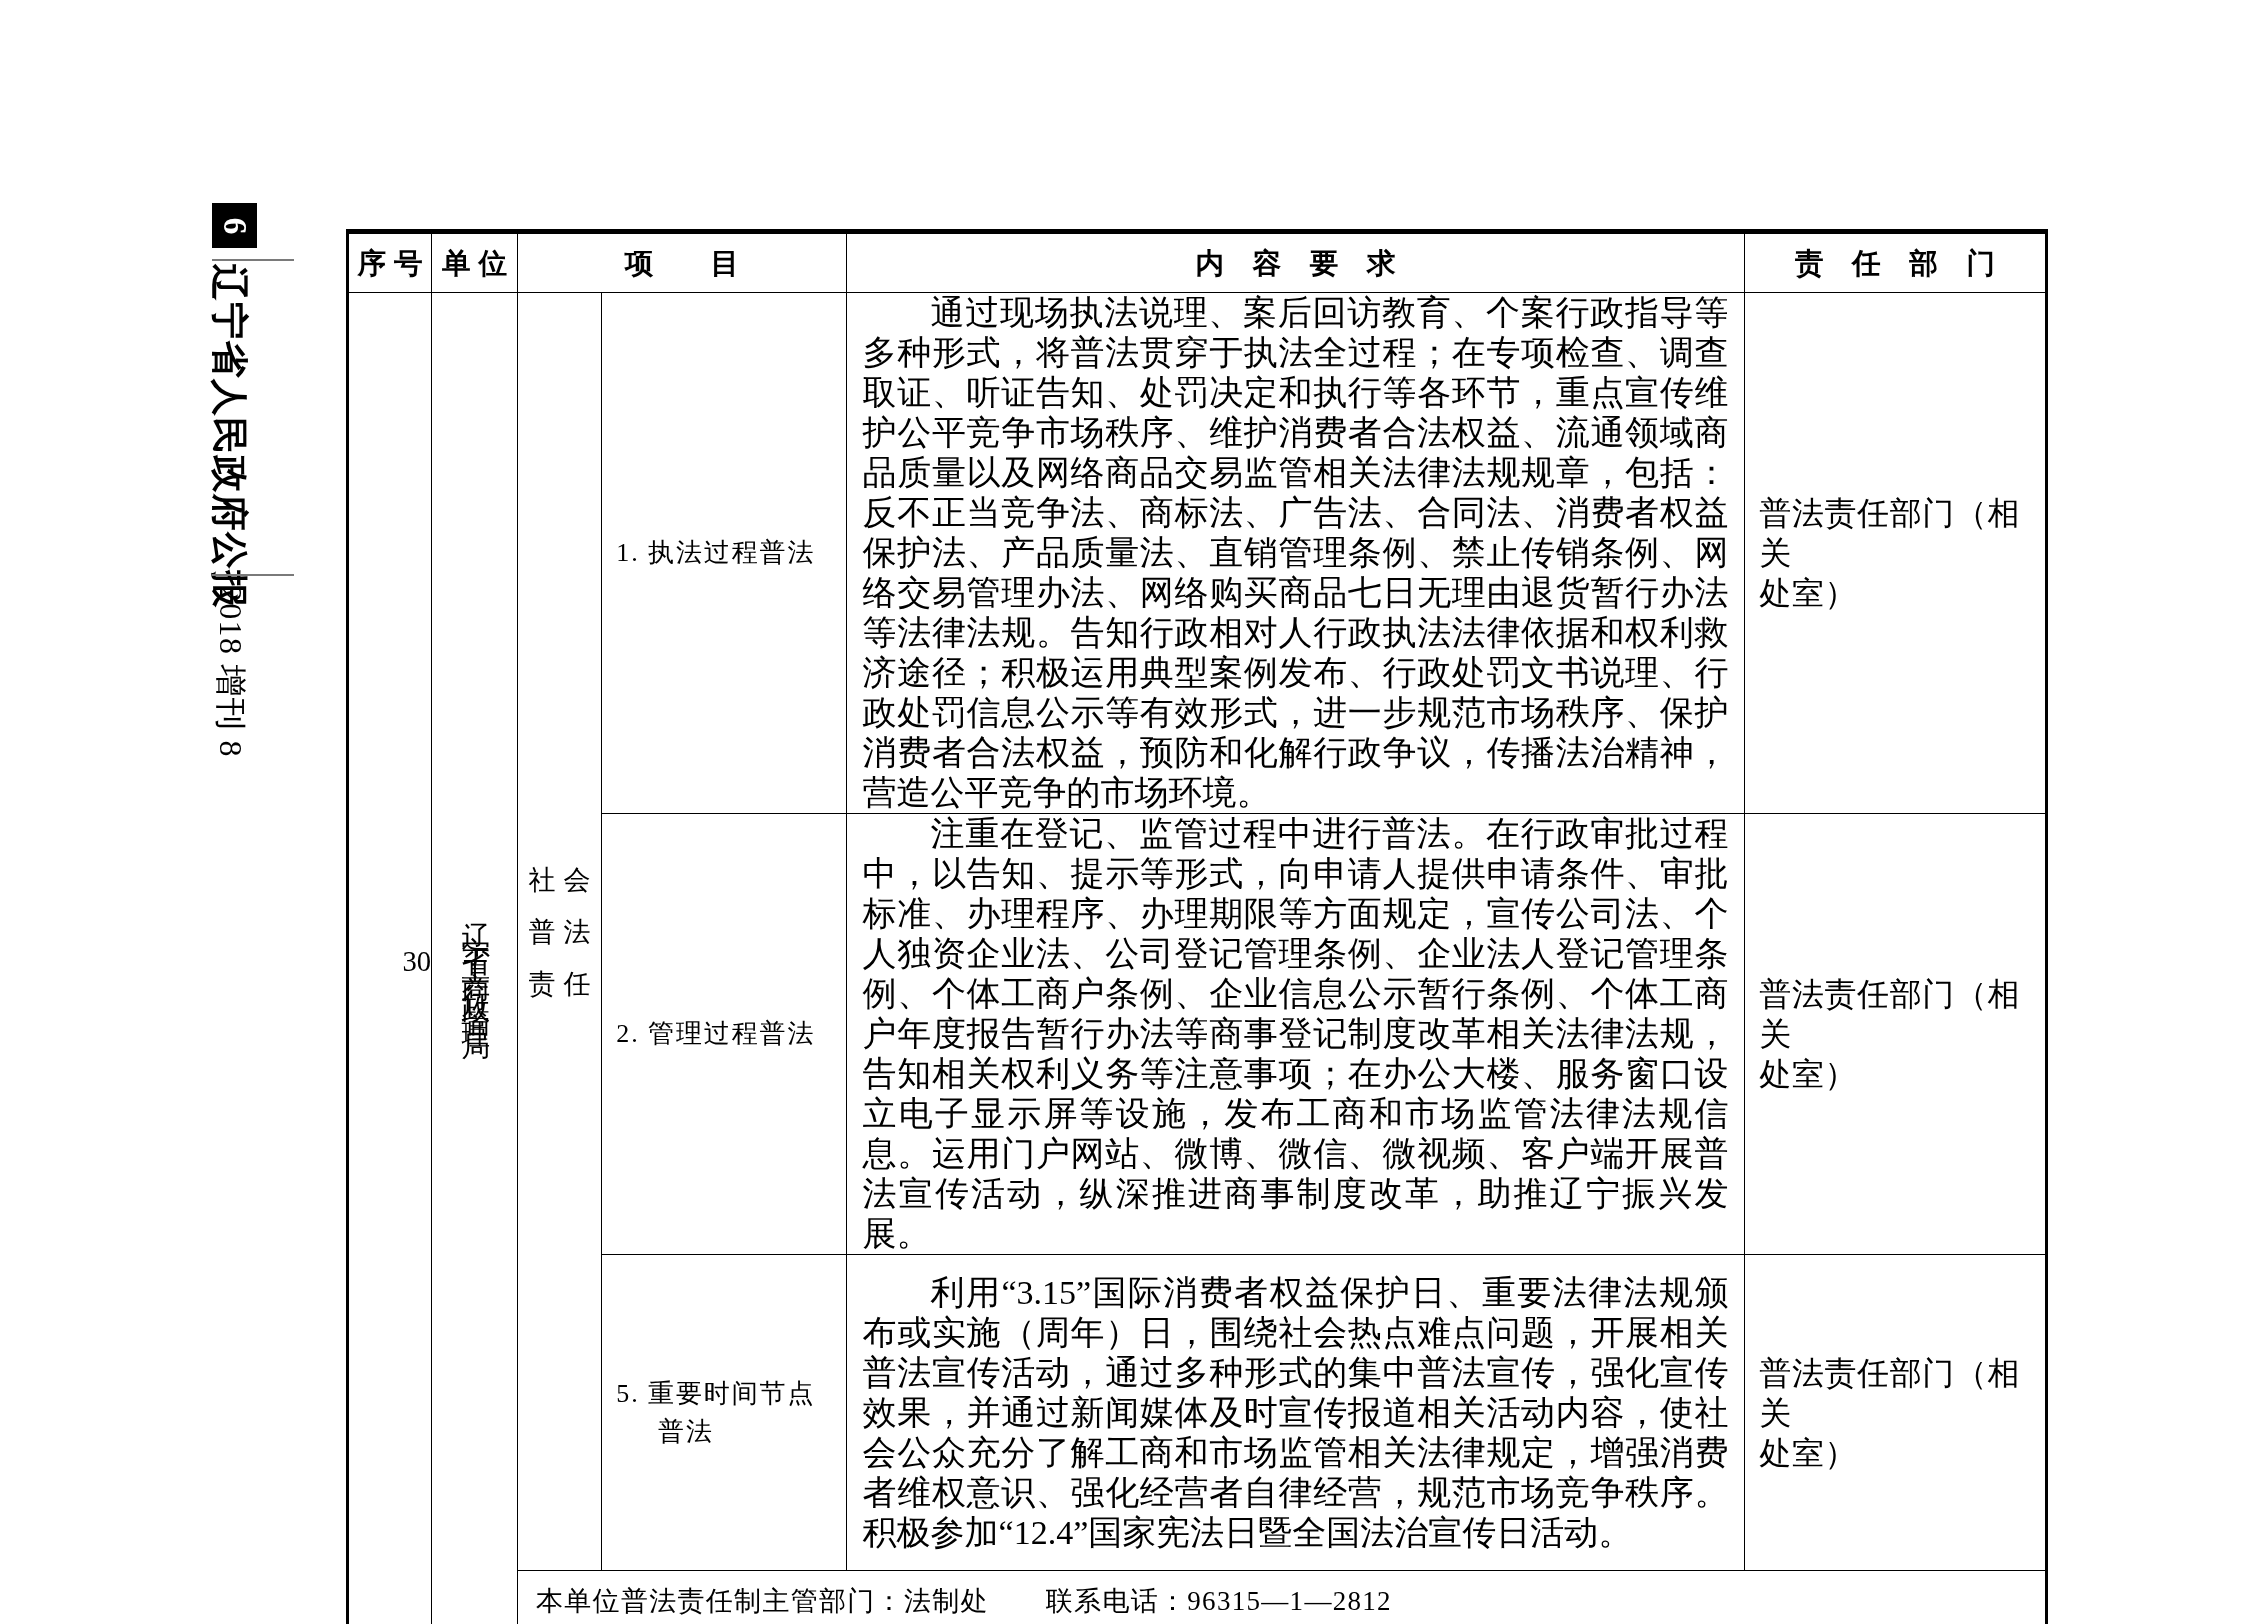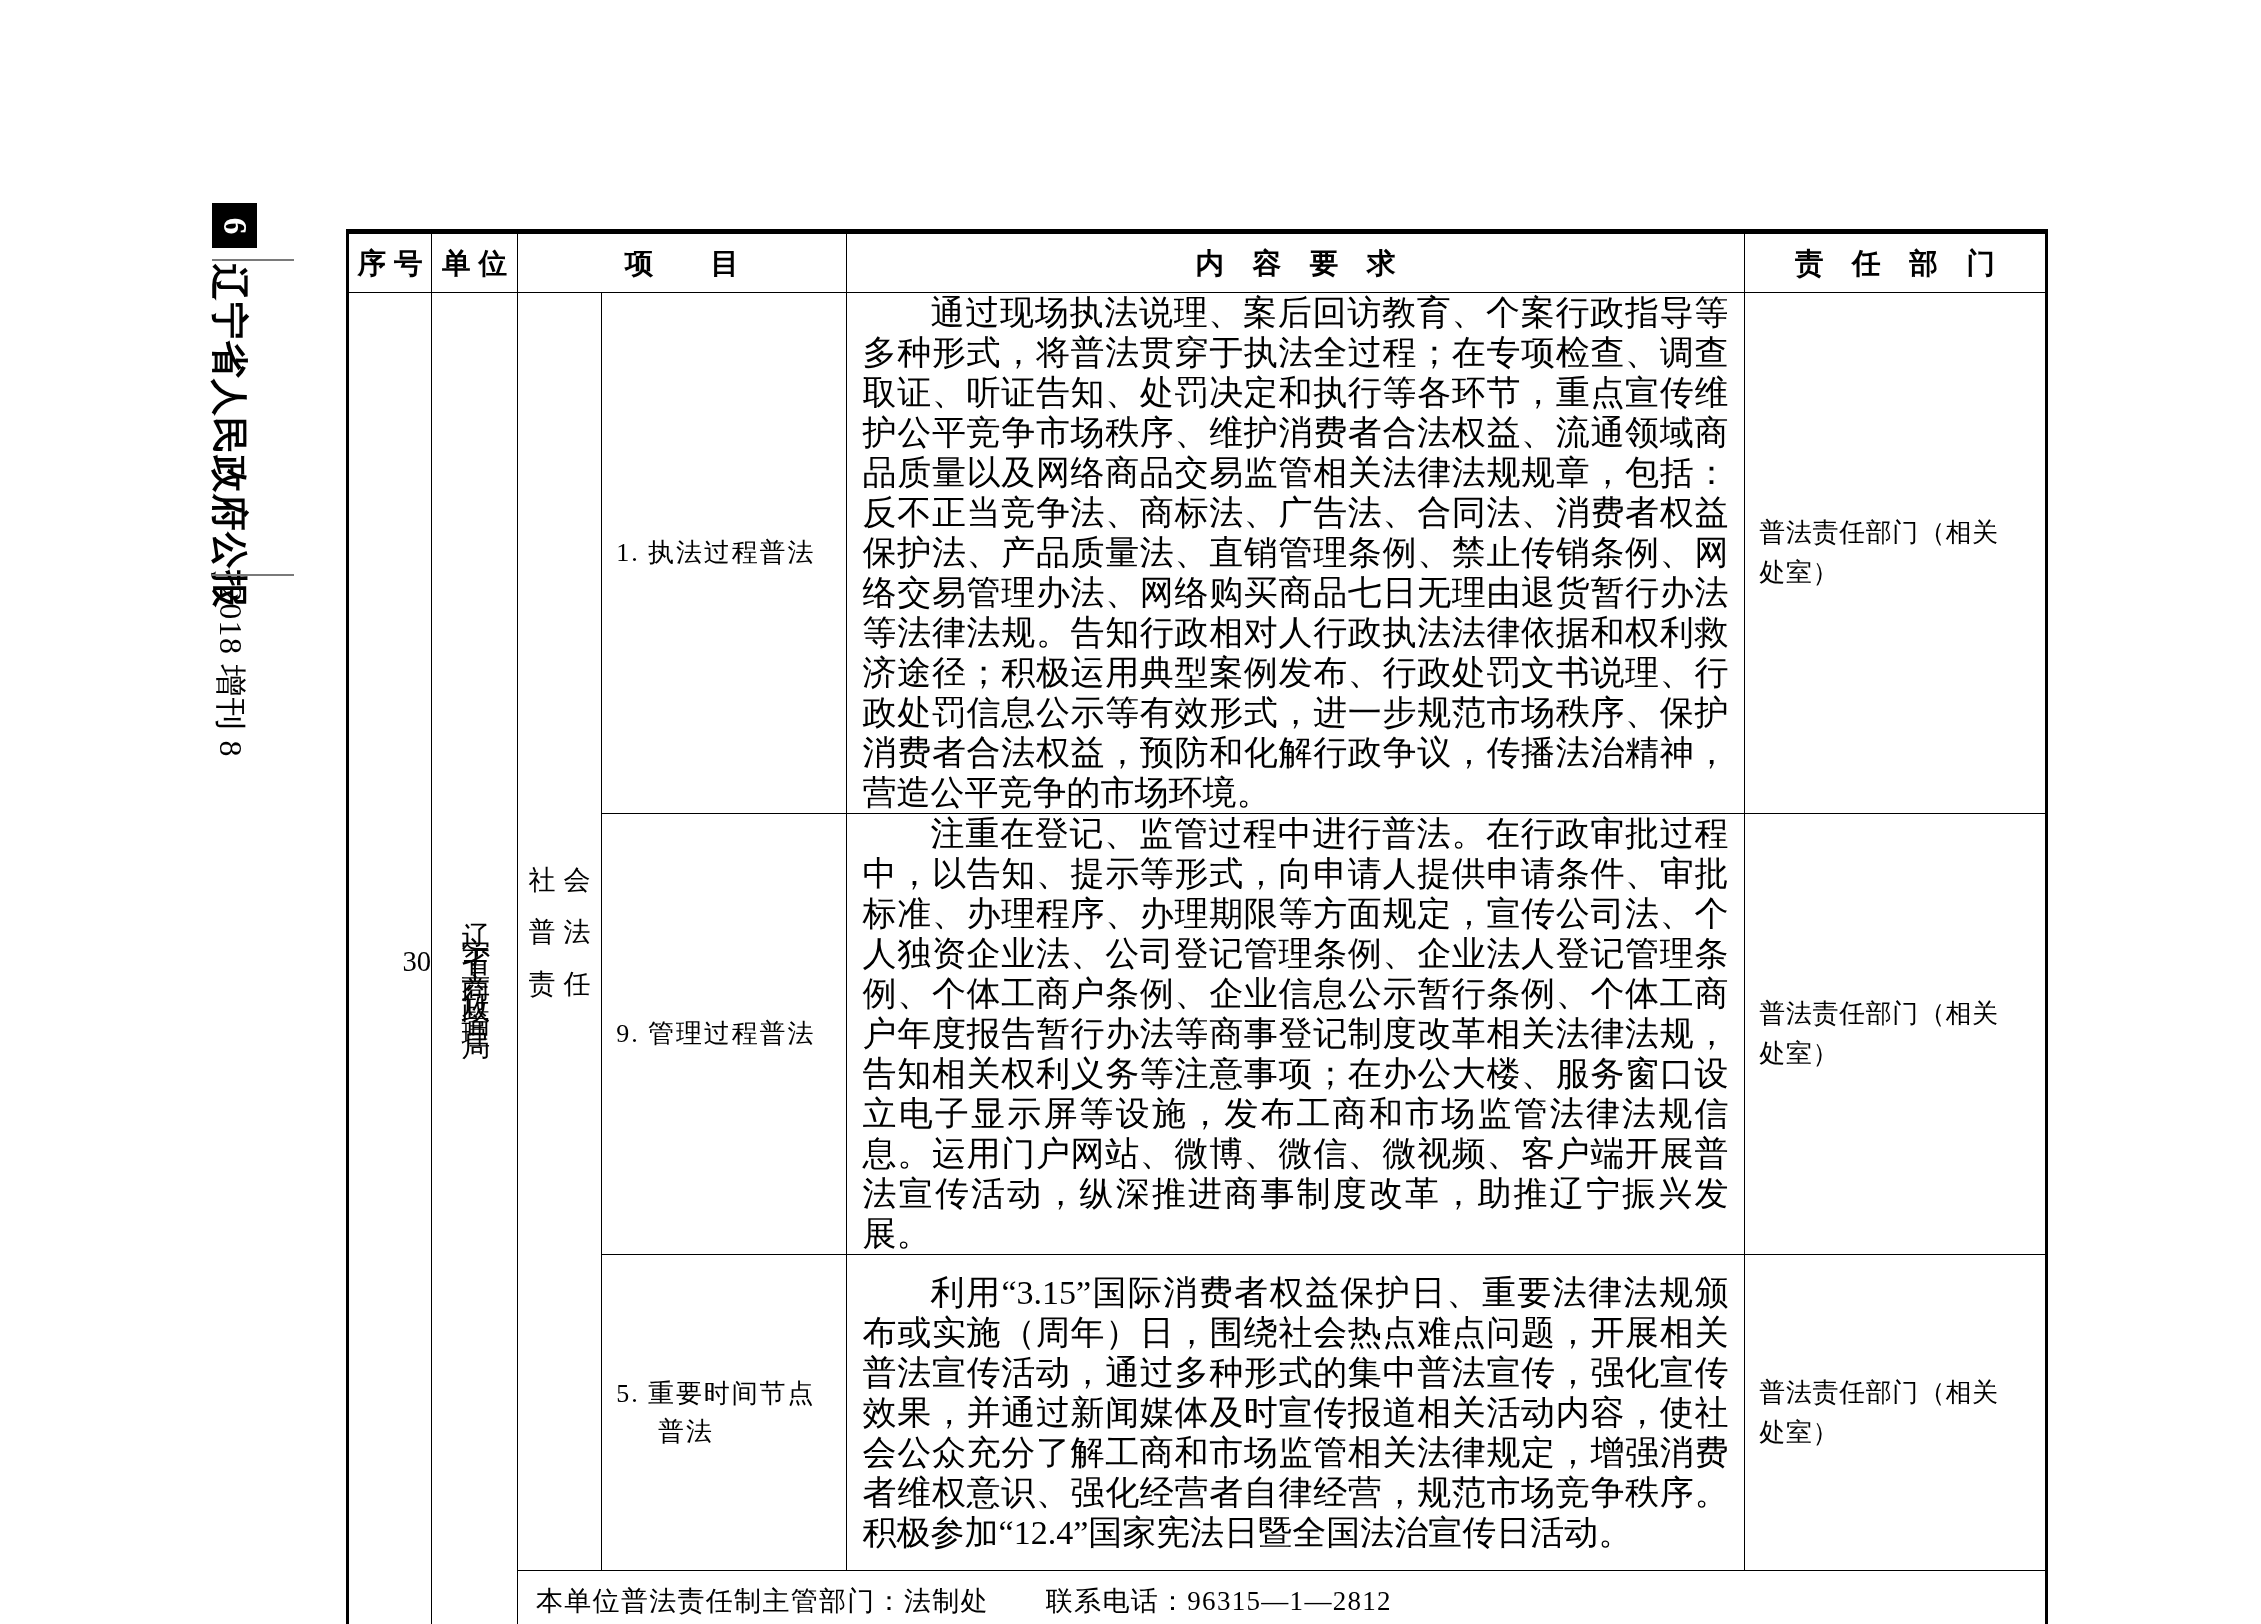--- a/index.html
+++ b/index.html
@@ -56,21 +56,21 @@
   td.duty div{font-size:27px;line-height:52px;letter-spacing:7.8px;text-indent:7.8px;}
   td.item{vertical-align:middle;text-align:left;}
   td.item div{font-size:26px;line-height:38px;letter-spacing:1.9px;padding-left:14.3px;}
   td.item div:nth-child(2){padding-left:56px;}
   td.content{vertical-align:middle;text-align:justify;}
   td.content .para{
     font-size:34px;line-height:40px;text-indent:2em;
     padding:0 15.6px;text-align:justify;text-justify:inter-ideograph;
   }
   td.resp{vertical-align:middle;text-align:left;}
-  td.resp div{font-size:26px;line-height:40px;padding-left:14.3px;letter-spacing:0.6px;}
+  td.resp div{font-size:32px;line-height:40px;padding-left:14.3px;letter-spacing:0.6px;}
   td.ftrcell{vertical-align:middle;text-align:left;font-size:27px;}
   td.ftrcell .dept{padding-left:18px;letter-spacing:1.3px;}
   td.ftrcell .phone{margin-left:57px;letter-spacing:1.3px;}
 </style>
 </head>
 <body>
 
 <div class="page-num-box">
   <span>6</span>
 </div>
@@ -112,21 +112,21 @@
     <td class="content">
       <div class="para">通过现场执法说理、案后回访教育、个案行政指导等多种形式，将普法贯穿于执法全过程；在专项检查、调查取证、听证告知、处罚决定和执行等各环节，重点宣传维护公平竞争市场秩序、维护消费者合法权益、流通领域商品质量以及网络商品交易监管相关法律法规规章，包括：反不正当竞争法、商标法、广告法、合同法、消费者权益保护法、产品质量法、直销管理条例、禁止传销条例、网络交易管理办法、网络购买商品七日无理由退货暂行办法等法律法规。告知行政相对人行政执法法律依据和权利救济途径；积极运用典型案例发布、行政处罚文书说理、行政处罚信息公示等有效形式，进一步规范市场秩序、保护消费者合法权益，预防和化解行政争议，传播法治精神，营造公平竞争的市场环境。</div>
     </td>
     <td class="resp">
           <div>普法责任部门（相关</div>
           <div>处室）</div>
         </td>
   </tr>
   <tr class="r2">
     <td class="item">
-          <div>9. 管理过程普法</div>
+          <div>2. 管理过程普法</div>
         </td>
     <td class="content">
       <div class="para">注重在登记、监管过程中进行普法。在行政审批过程中，以告知、提示等形式，向申请人提供申请条件、审批标准、办理程序、办理期限等方面规定，宣传公司法、个人独资企业法、公司登记管理条例、企业法人登记管理条例、个体工商户条例、企业信息公示暂行条例、个体工商户年度报告暂行办法等商事登记制度改革相关法律法规，告知相关权利义务等注意事项；在办公大楼、服务窗口设立电子显示屏等设施，发布工商和市场监管法律法规信息。运用门户网站、微博、微信、微视频、客户端开展普法宣传活动，纵深推进商事制度改革，助推辽宁振兴发展。</div>
     </td>
     <td class="resp">
           <div>普法责任部门（相关</div>
           <div>处室）</div>
         </td>
   </tr>
   <tr class="r3">

